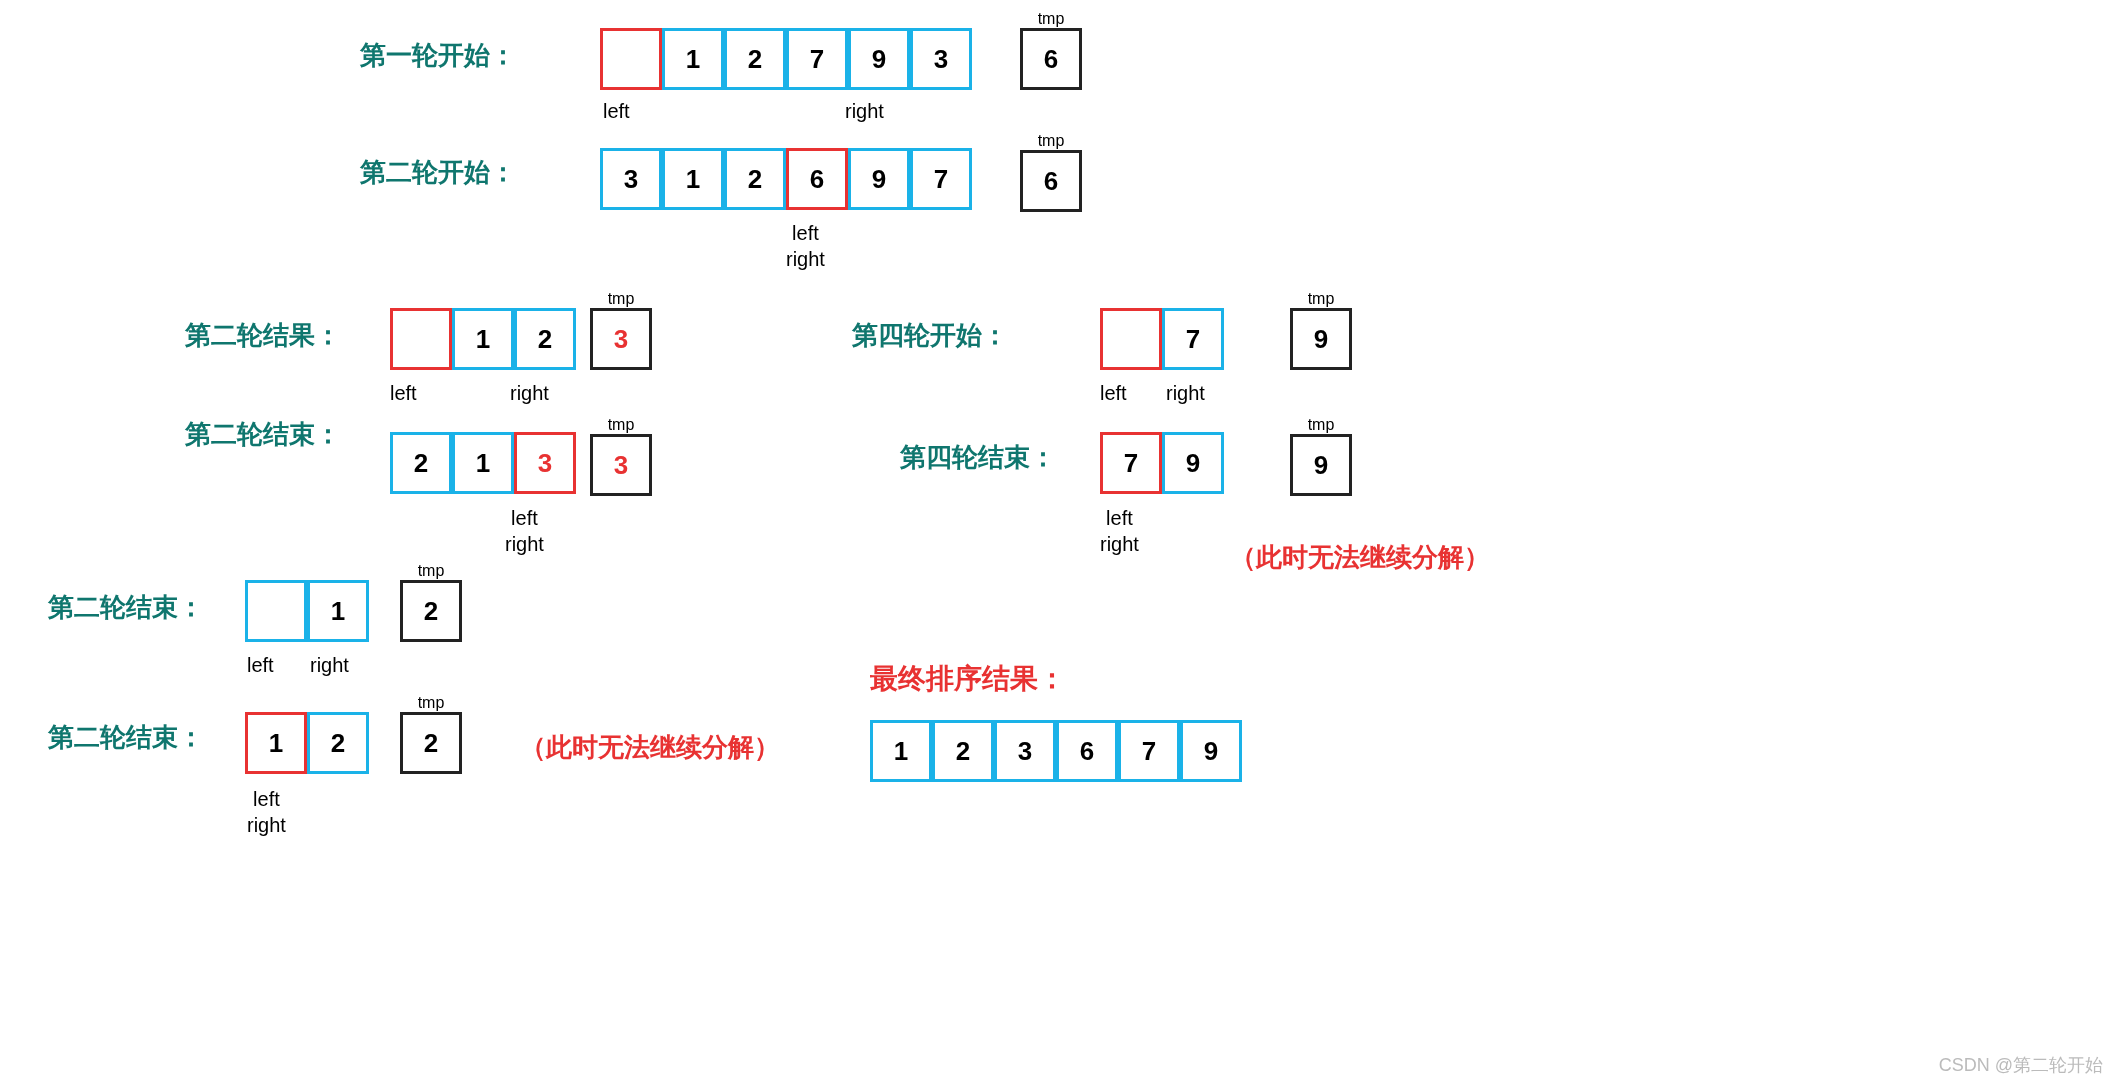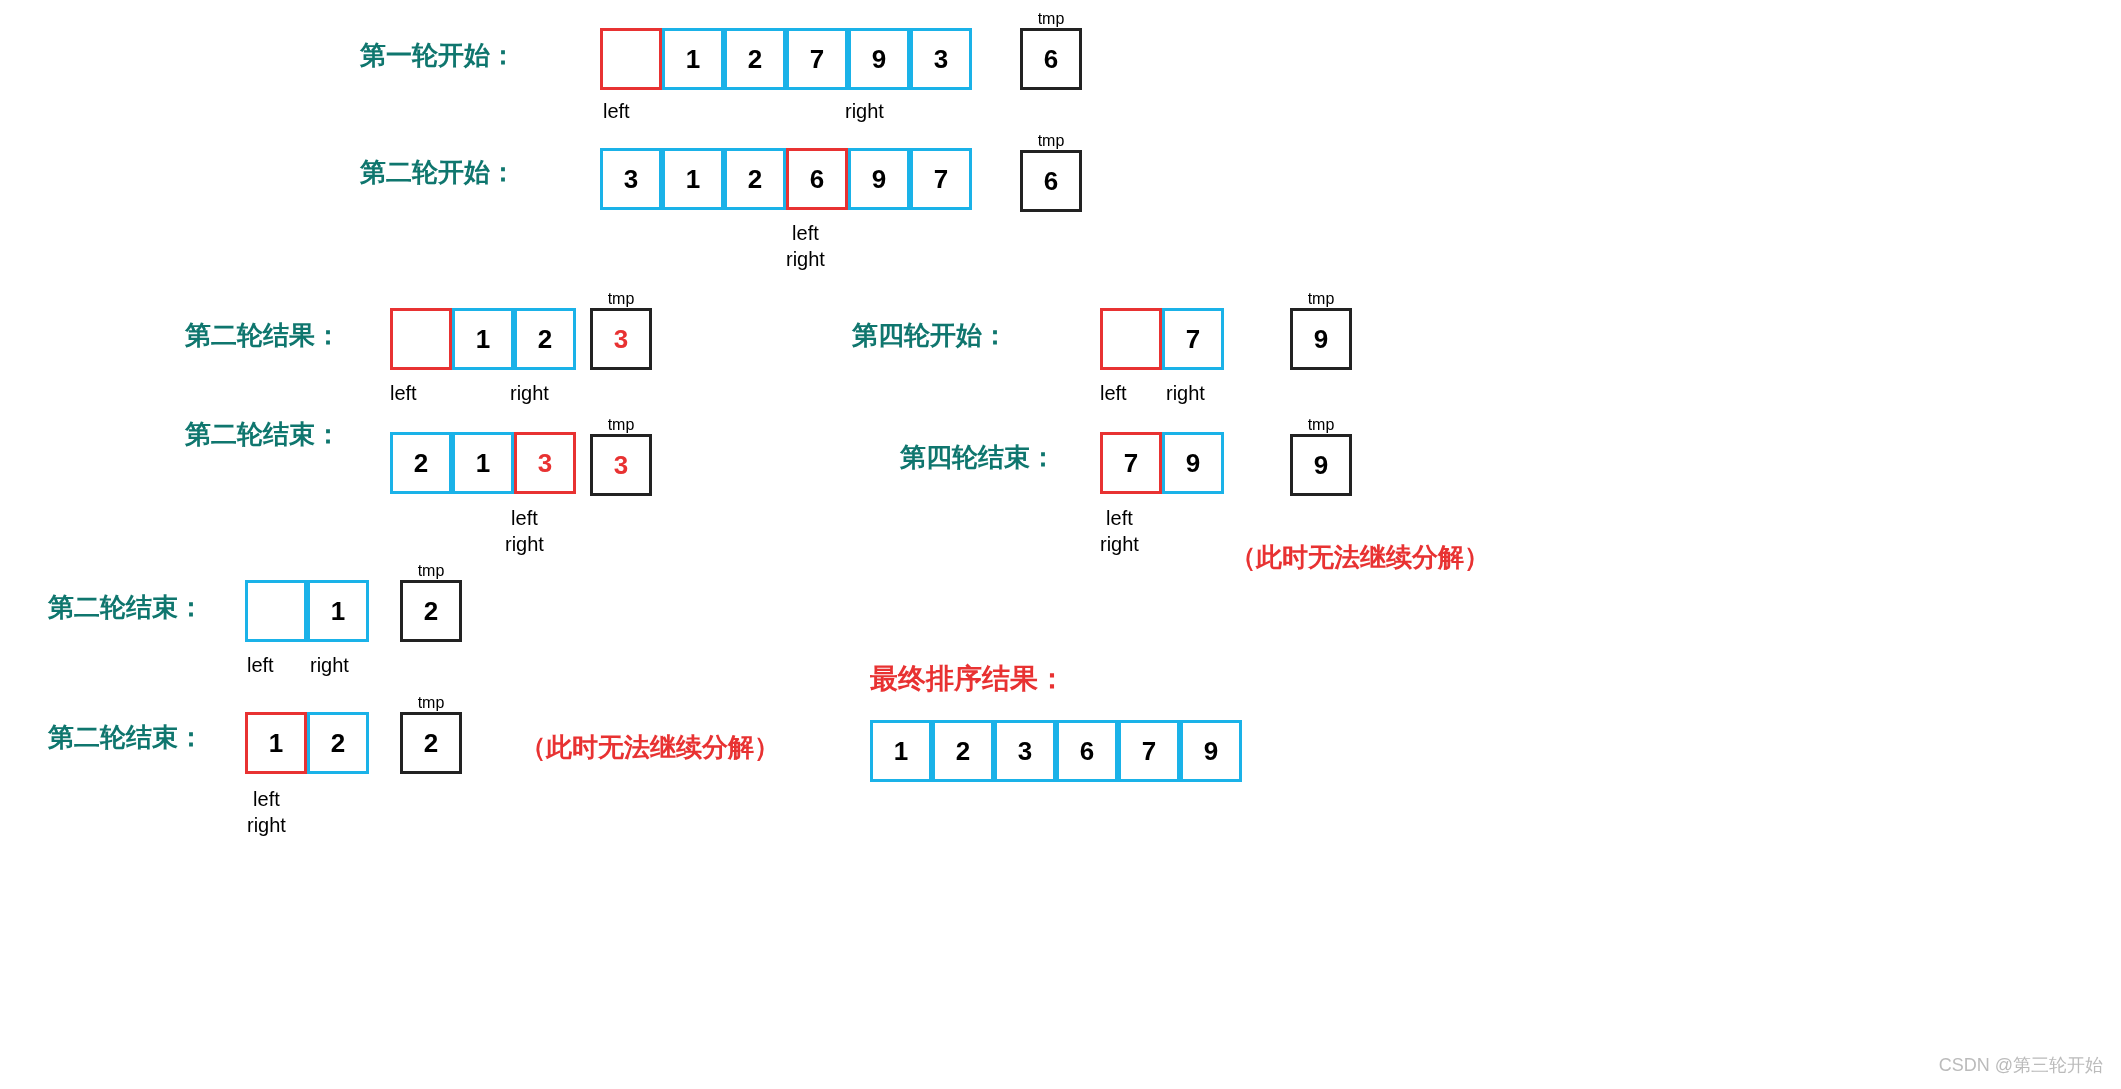--- a/index.html
+++ b/index.html
@@ -227,13 +227,13 @@
 
 <div style="position:absolute; left:870px; top:720px;" class="array-row">
   <div class="cell cell-blue">1</div>
   <div class="cell cell-blue">2</div>
   <div class="cell cell-blue">3</div>
   <div class="cell cell-blue">6</div>
   <div class="cell cell-blue">7</div>
   <div class="cell cell-blue">9</div>
 </div>
 
-<div class="watermark">CSDN @第三轮开始</div>
+<div class="watermark">CSDN @第二轮开始</div>
 
 </body></html>

